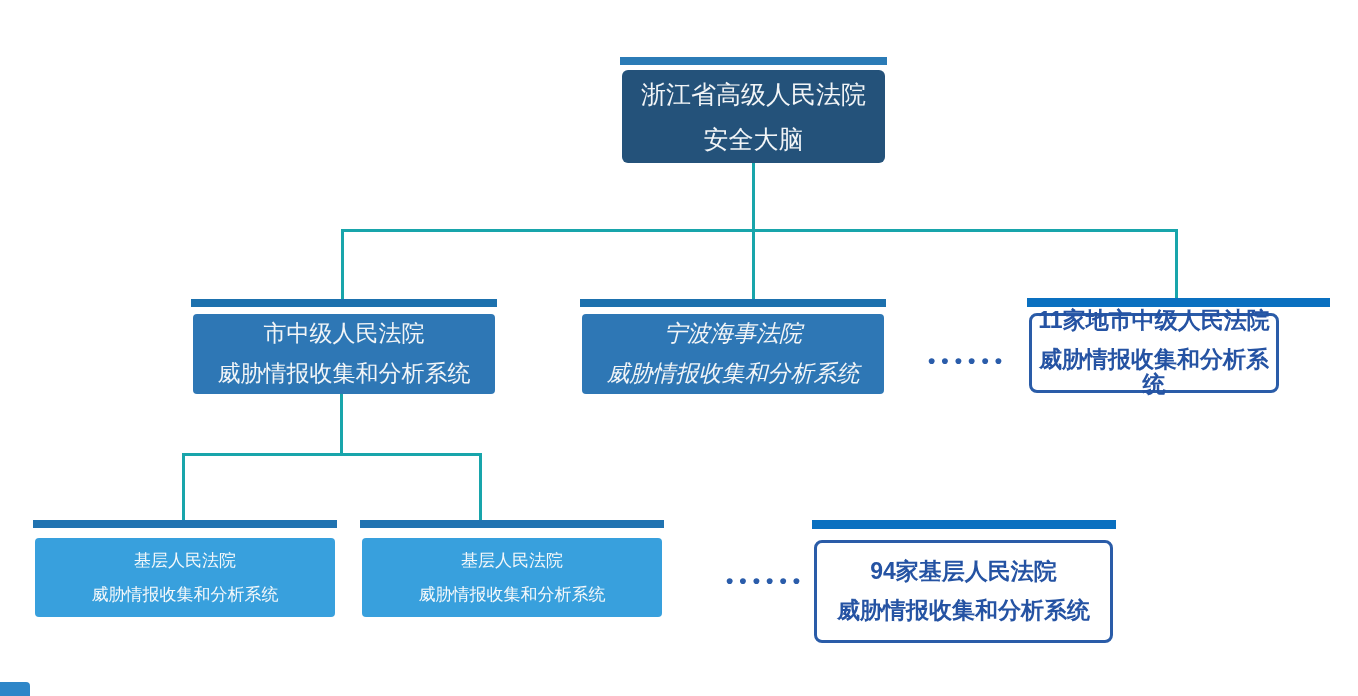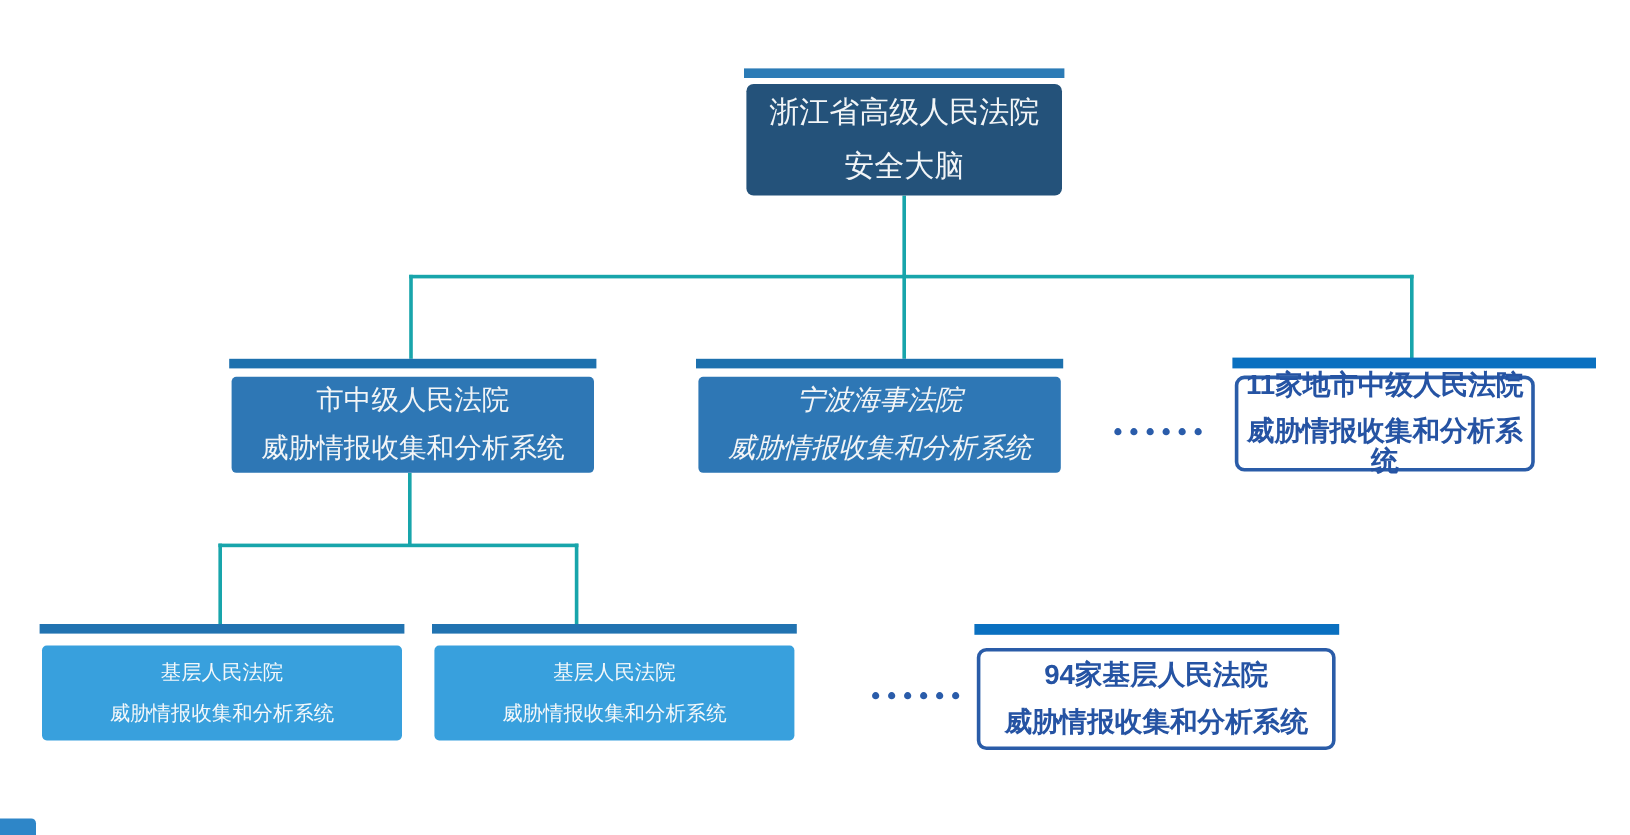--- a/index.html
+++ b/index.html
@@ -26,21 +26,21 @@
             color:#F2F5F7;font-size:23px;row-gap:14px;}
   .box-mid-left{left:193px;top:314px;}
   .box-mid-center{left:582px;top:314px;font-style:italic;}
   .box-solid-base{width:300px;height:79px;background:#38A0DD;border-radius:4px;
             color:#F4F8FA;font-size:17px;row-gap:14px;}
   .box-base-1{left:35px;top:538px;}
   .box-base-2{left:362px;top:538px;}
   .box-outline{background:#ffffff;border:3px solid #2A5CA8;border-radius:8px;
             color:#2553A3;font-weight:bold;font-size:23px;row-gap:13px;}
   .box-mid-more{left:1029px;top:313px;width:250px;height:80px;}
-  .box-base-more{left:814px;top:540px;width:299px;height:85px;}
+  .box-base-more{left:814px;top:540px;width:299px;height:103px;}
 
   
   .conn{position:absolute;background:#18A5AB;}
   .c-root-down{left:752px;top:163px;width:3px;height:68px;}
   .c-l2-h{left:341px;top:229px;width:837px;height:3px;}
   .c-l2-drop-left{left:341px;top:229px;width:3px;height:70px;}
   .c-l2-drop-center{left:752px;top:229px;width:3px;height:70px;}
   .c-l2-drop-right{left:1175px;top:229px;width:3px;height:70px;}
   .c-mid-down{left:340px;top:394px;width:3px;height:61px;}
   .c-l3-h{left:182px;top:453px;width:300px;height:3px;}

